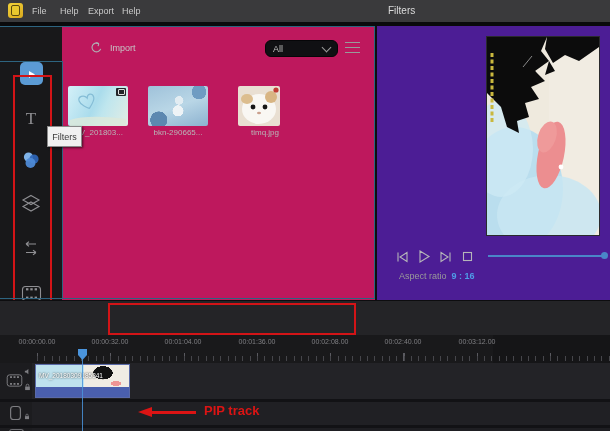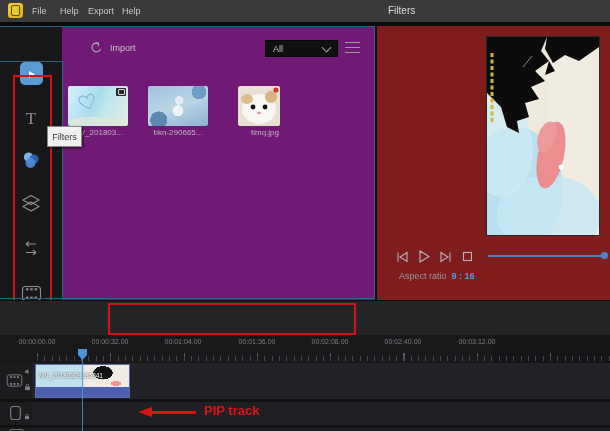--- a/index.html
+++ b/index.html
@@ -11,33 +11,33 @@
   
   .menubar{left:0;top:0;width:610px;height:22px;background:#3a3a3c;display:flex;align-items:center;}
   .menu-item{position:absolute;top:0;height:22px;line-height:22px;font-size:9px;color:#c9c9c9;padding:0 4px;}
   .win-title{position:absolute;left:388px;top:0;height:22px;line-height:22px;font-size:10px;color:#dcdcdc;}
   .appicon{position:absolute;left:8px;top:3px;width:15px;height:15px;border-radius:3px;
            background:linear-gradient(145deg,#f2d23a,#d9a91e);display:flex;align-items:center;justify-content:center;}
   .appicon i{display:block;width:7px;height:9px;border:1px solid #5a4a10;border-radius:2px;background:#e8c82e;}
   .blackstrip{left:0;top:22px;width:610px;height:4px;background:#0a0a0c;}
   
   .sidebar{left:0;top:26px;width:62px;height:274px;background:#18181a;}
-  .mediapanel{left:62px;top:26px;width:313px;height:274px;background:#701a75;}
-  .previewpanel{left:375px;top:26px;width:235px;height:274px;background:#7f1d1d;border-left:2px solid #0e0e10;box-sizing:border-box;}
+  .mediapanel{left:62px;top:26px;width:313px;height:274px;background:#be185d;}
+  .previewpanel{left:375px;top:26px;width:235px;height:274px;background:#4c1d95;border-left:2px solid #0e0e10;box-sizing:border-box;}
   .bline{background:#2d6480;}
   
   .tab-media{left:20px;top:36px;width:23px;height:23px;border-radius:5px;background:#5b9bd5;
              display:flex;align-items:center;justify-content:center;}
   .side-ico{left:21px;width:20px;height:20px;color:#8f8f93;}
   .red-rect{border:2px solid #d21417;background:transparent;}
   .tooltip{left:47px;top:126px;width:33px;height:19px;background:#f1f1f1;border:1px solid #8a8a8a;
            box-shadow:1px 1px 2px rgba(0,0,0,.6);font-size:9px;color:#3a3a3a;display:flex;align-items:center;justify-content:center;z-index:30;}
   
   .import-btn{left:90px;top:40px;height:16px;display:flex;align-items:center;gap:7px;color:#c6c6c6;font-size:9px;}
-  .dropdown{left:265px;top:40px;width:73px;height:17px;background:#101013;border:1px solid #060608;border-radius:0;
+  .dropdown{left:265px;top:40px;width:73px;height:17px;background:#101013;border:1px solid #060608;border-radius:6px;
             display:flex;align-items:center;color:#bdbdbd;font-size:9px;padding:0 7px;box-sizing:border-box;justify-content:space-between;}
   .chev{width:6px;height:6px;border-right:1px solid #9a9a9a;border-bottom:1px solid #9a9a9a;transform:rotate(45deg);margin-top:-3px;}
   .listview{left:345px;top:42px;width:15px;height:12px;
             background:linear-gradient(#9a9a9a 0 1.5px,transparent 1.5px 5px,#9a9a9a 5px 6.5px,transparent 6.5px 10px,#9a9a9a 10px 11.5px,transparent 11.5px);}
   .thumb{top:60px;height:40px;border-radius:2px;overflow:hidden;}
   .thumb-label{top:102px;font-size:8px;color:#b8b8b8;text-align:center;white-space:nowrap;}
   .badge{position:absolute;right:2px;top:2px;width:10px;height:8px;background:rgba(15,15,20,.9);border-radius:1px;
          display:flex;align-items:center;justify-content:center;}
   .badge i{display:block;width:5px;height:4px;border:1px solid #ddd;border-radius:1px;}
   

